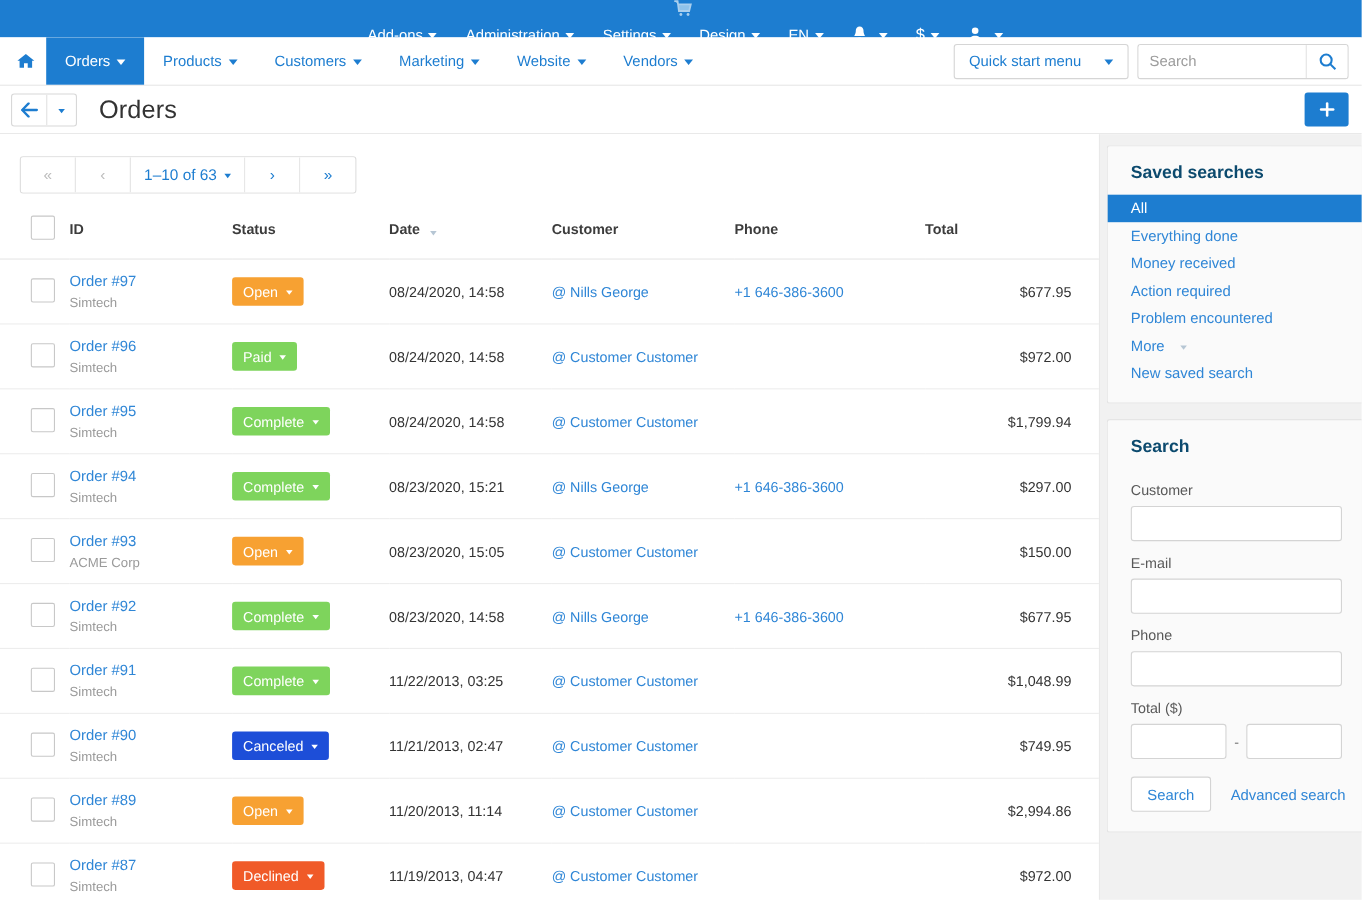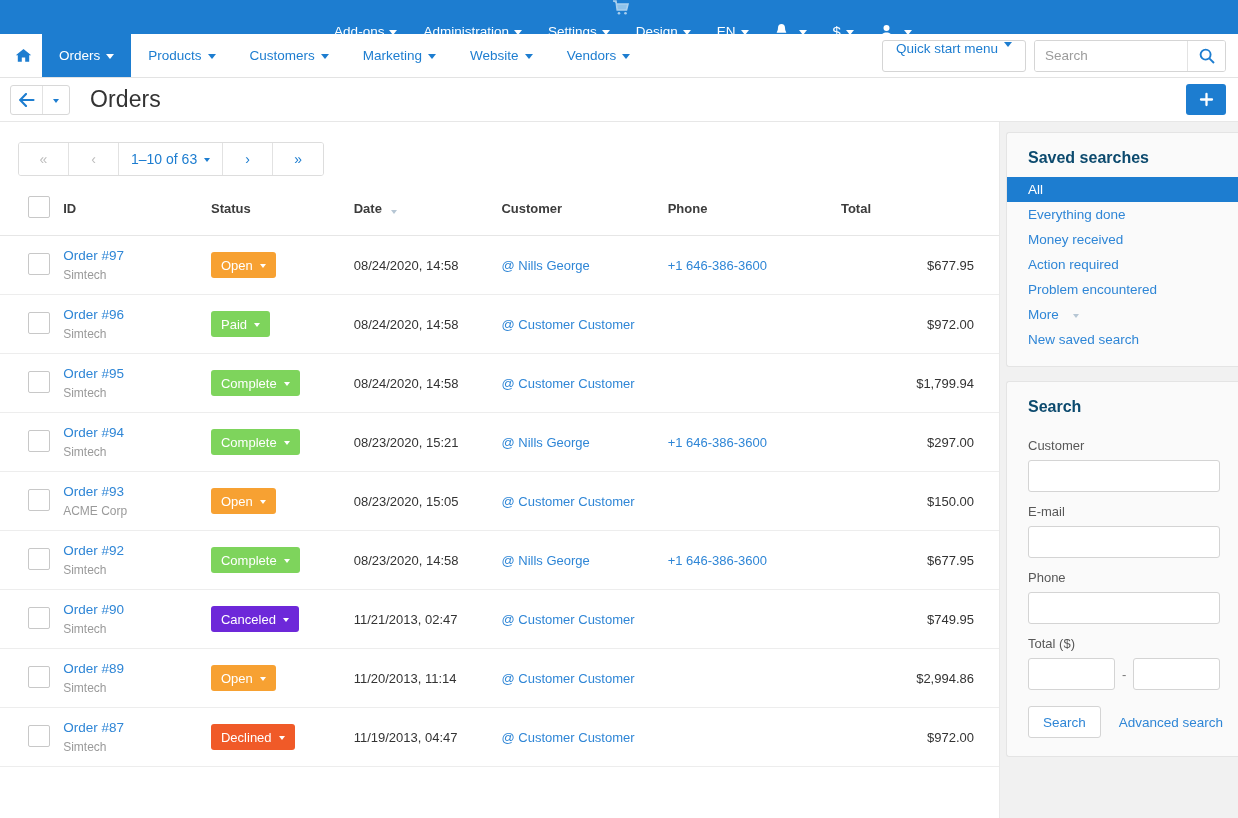--- a/index.html
+++ b/index.html
@@ -81,21 +81,21 @@
   }
   .nav-item.active {
     background: #1D7DD0;
     color: #ffffff;
   }
   .nav-spacer { flex: 1 1 auto; }
   .nav-right {
     display: flex; align-items: center; gap: 8px; padding-right: 12px;
   }
   .quick-btn {
-    display: flex; align-items: flex-start; gap: 6px;
+    display: flex; align-items: center; gap: 21px;
     height: 32px;
     padding: 0 13px;
     border: 1px solid #d5d5d5;
     border-radius: 3px;
     background: #fff;
     color: #1D7DD0;
     font-size: 13.5px;
     cursor: pointer;
   }
   .searchbox {
@@ -682,31 +682,54 @@
           <td class="col-date date-cell">08/23/2020, 14:58</td>
           <td class="col-cust">
             <a class="cust-link">@ Nills George</a>
           </td>
           <td class="col-phone">
             <a class="phone-link">+1 646-386-3600</a>
           </td>
           <td class="col-total total-cell">$677.95</td>
         </tr>
 
+        <tr>
+          <td class="col-check">
+            <span class="rowcheck"></span>
+          </td>
+          <td class="col-id">
+            <a class="order-link">Order #91</a>
+            <div class="order-company">Simtech</div>
+          </td>
+          <td class="col-status">
+            <span class="status-badge" style="background:#7ed45c;">
+              <span>Complete</span>
+              <i class="caret caret-sm"></i>
+            </span>
+          </td>
+          <td class="col-date date-cell">11/22/2013, 03:25</td>
+          <td class="col-cust">
+            <a class="cust-link">@ Customer Customer</a>
+          </td>
+          <td class="col-phone">
+            <a class="phone-link"></a>
+          </td>
+          <td class="col-total total-cell">$1,048.99</td>
+        </tr>
 
         <tr>
           <td class="col-check">
             <span class="rowcheck"></span>
           </td>
           <td class="col-id">
             <a class="order-link">Order #90</a>
             <div class="order-company">Simtech</div>
           </td>
           <td class="col-status">
-            <span class="status-badge" style="background:#6d28d9;">
+            <span class="status-badge" style="background:#1d4ed8;">
               <span>Canceled</span>
               <i class="caret caret-sm"></i>
             </span>
           </td>
           <td class="col-date date-cell">11/21/2013, 02:47</td>
           <td class="col-cust">
             <a class="cust-link">@ Customer Customer</a>
           </td>
           <td class="col-phone">
             <a class="phone-link"></a>

